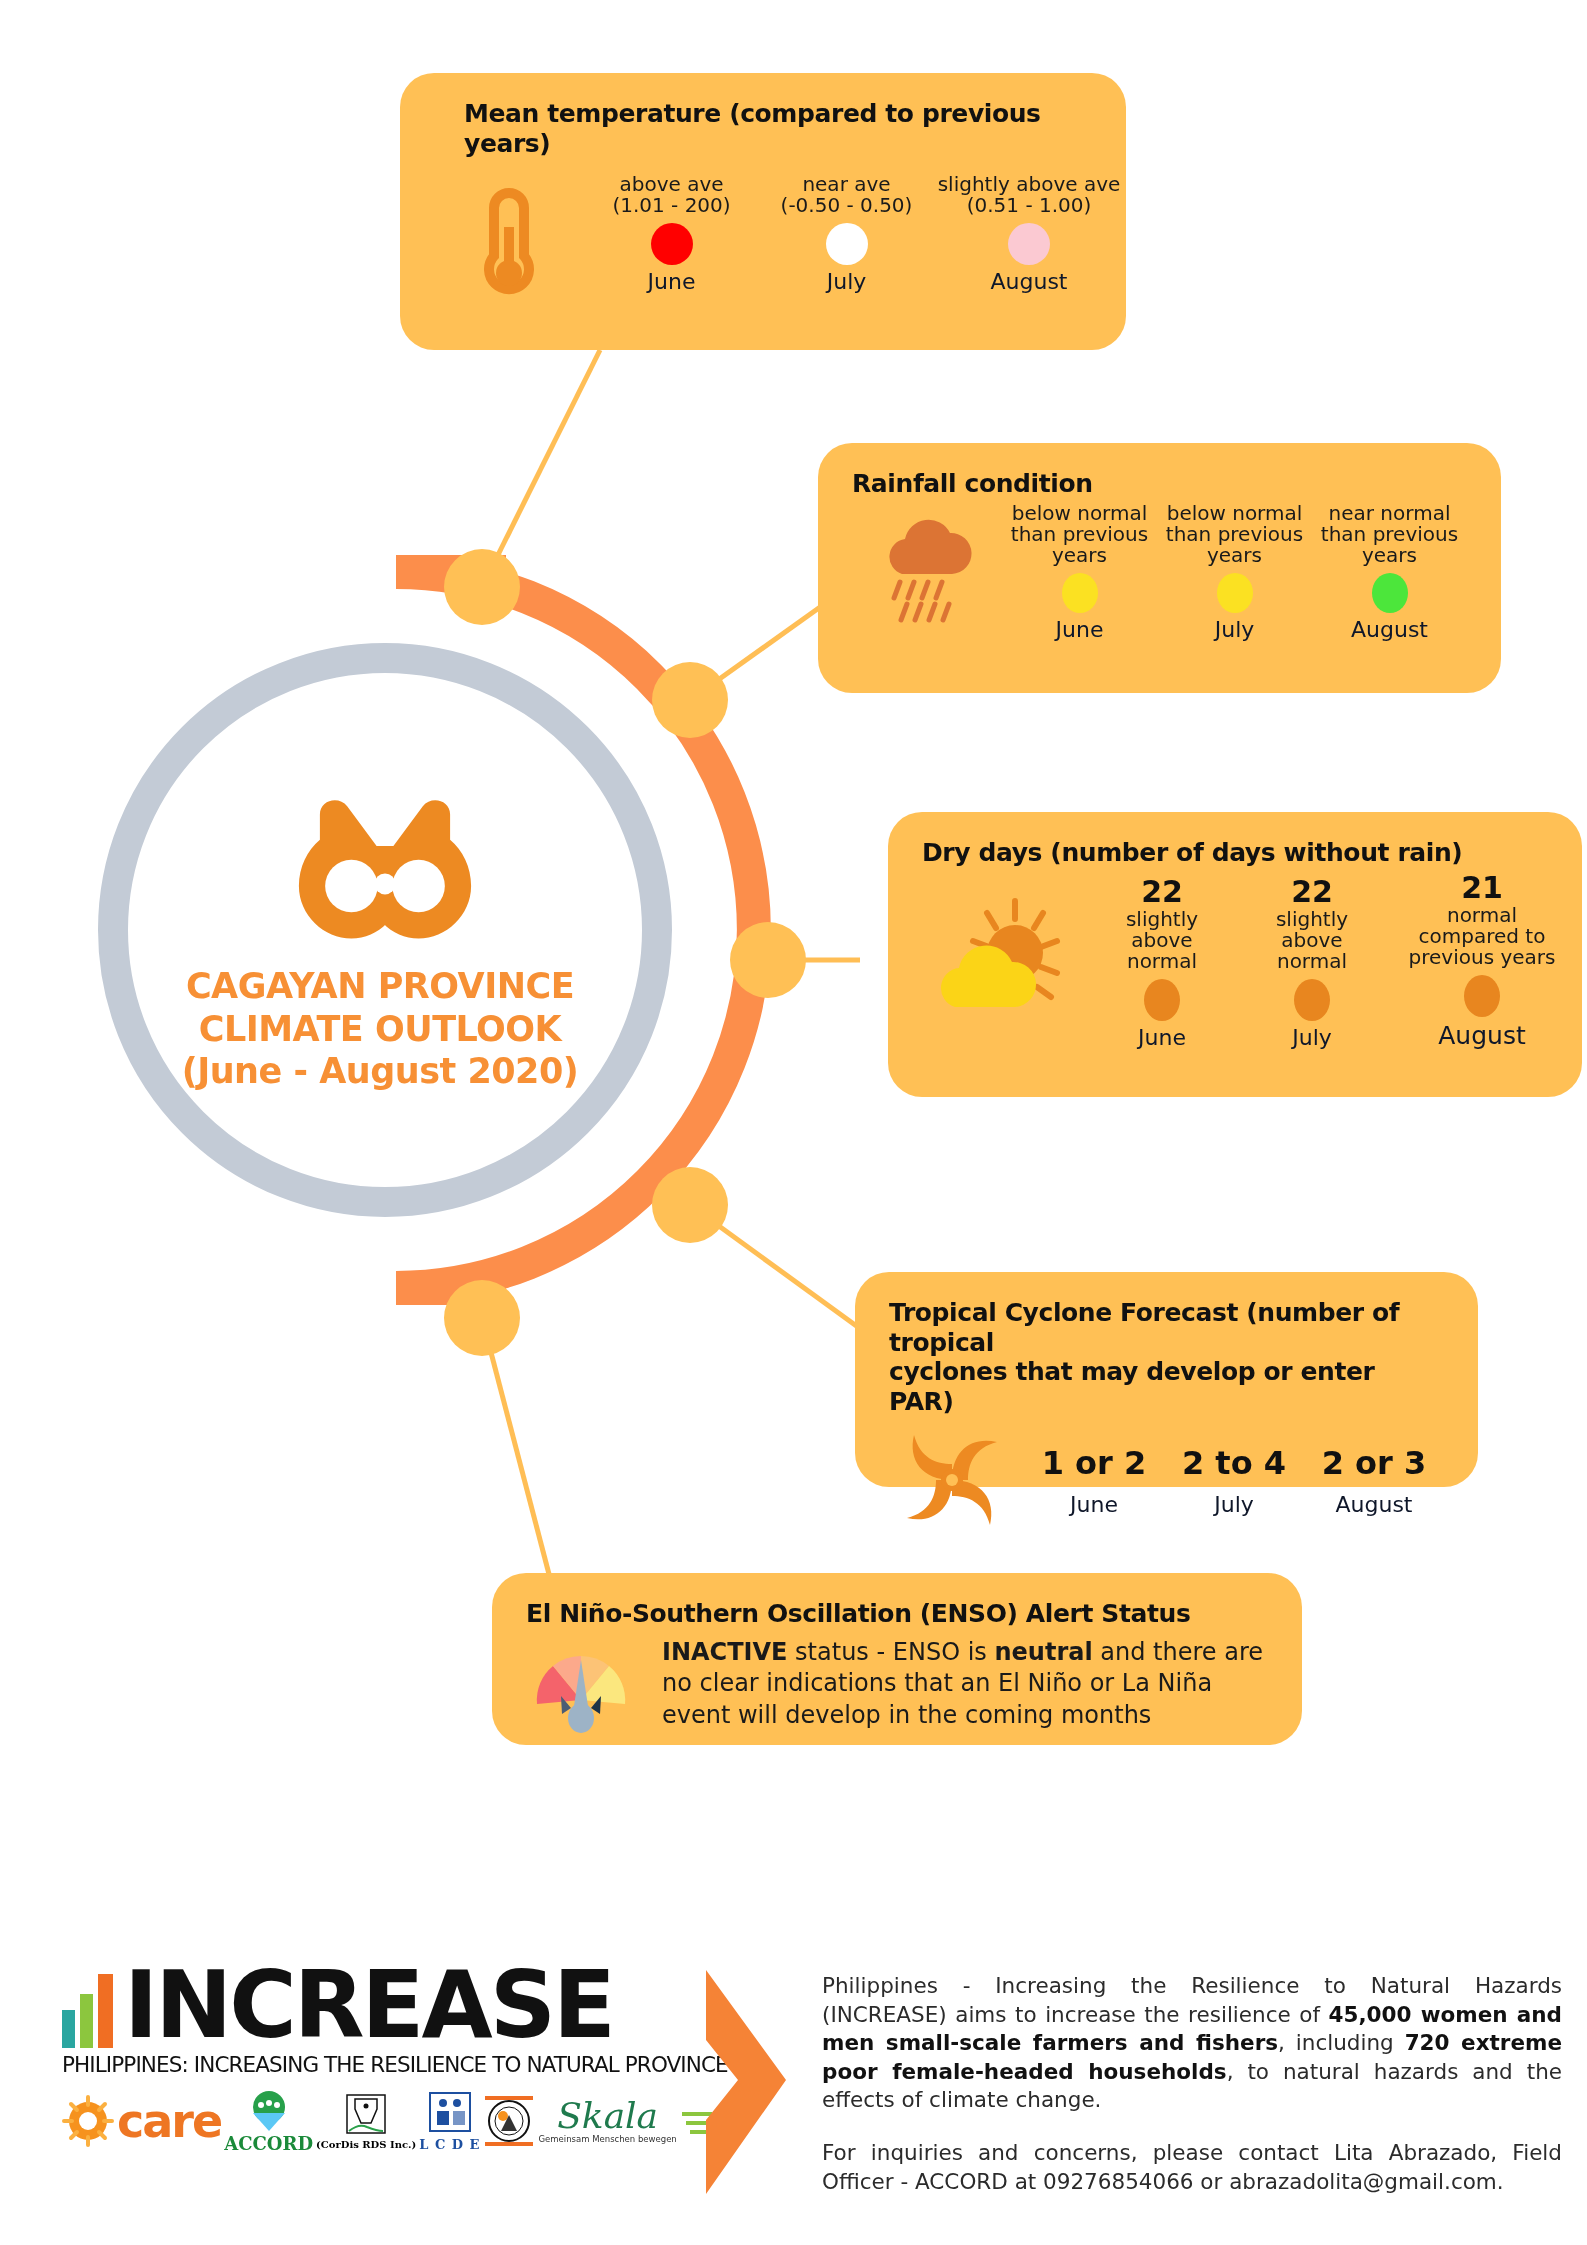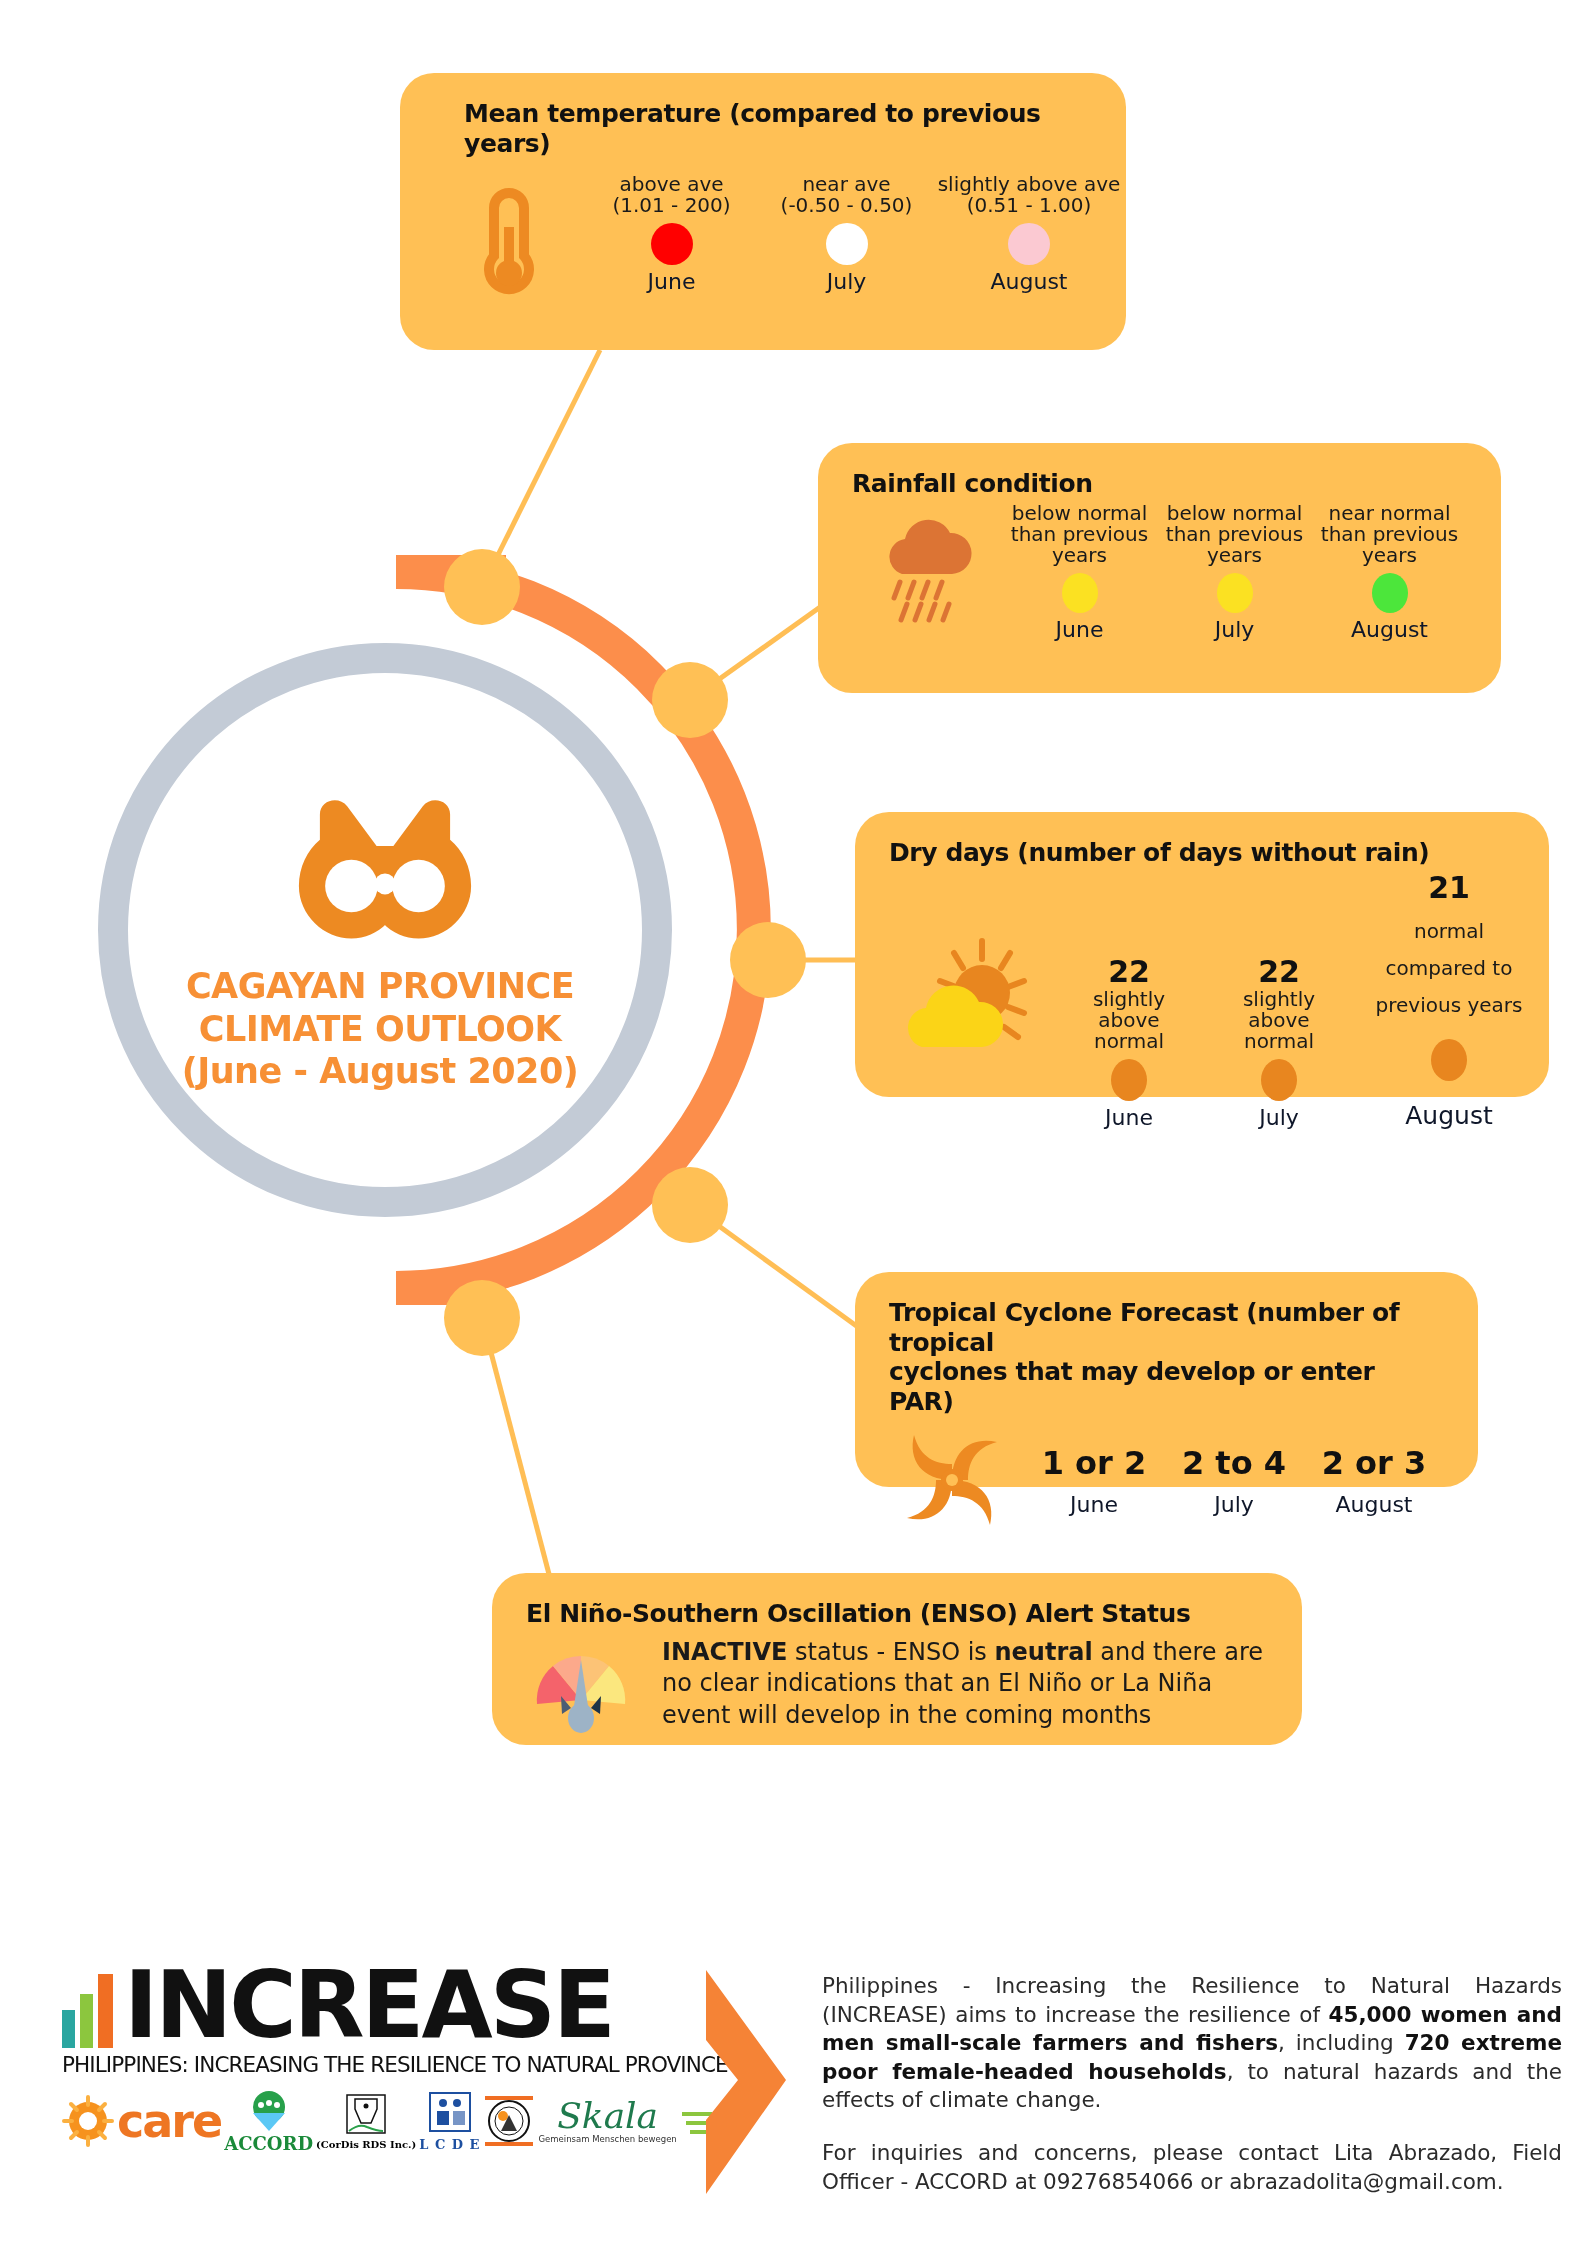--- a/index.html
+++ b/index.html
@@ -83,21 +83,21 @@
 
   
   #card-temp { left: 400px; top: 73px; width: 726px; height: 277px; }
   #card-temp .card-title { text-align: left; padding-left: 30px; }
   #card-temp .card-body { margin-top: 16px; align-items: flex-start; }
 
   
   #card-rain { left: 818px; top: 443px; width: 683px; height: 250px; }
 
   
-  #card-dry { left: 855px; top: 812px; width: 694px; height: 285px; }
+  #card-dry { left: 888px; top: 812px; width: 694px; height: 285px; }
 
   
   #card-cyc { left: 855px; top: 1272px; width: 623px; height: 215px; }
 
   
   #card-enso { left: 492px; top: 1573px; width: 810px; height: 172px; }
 
   .enso-text {
     font-size: 24px;
     line-height: 1.33;
@@ -283,21 +283,21 @@
         <div class="month-lbl">June</div>
       </div>
       <div class="month-col" style="width:150px;">
         <div style="font-size:30px;font-weight:bold;color:#111;">22</div>
         <div class="legend-txt">slightly</div>
         <div class="legend-txt">above</div>
         <div class="legend-txt">normal</div>
         <div class="dot" style="width:36px;height:42px;background:#E8861F;"></div>
         <div class="month-lbl">July</div>
       </div>
-      <div class="month-col" style="width:190px;gap:16px;">
+      <div class="month-col" style="width:190px;">
         <div style="font-size:30px;font-weight:bold;color:#111;">21</div>
         <div class="legend-txt">normal</div>
         <div class="legend-txt">compared to</div>
         <div class="legend-txt">previous years</div>
         <div class="dot" style="width:36px;height:42px;background:#E8861F;"></div>
         <div class="month-lbl" style="font-size:25px;">August</div>
       </div>
     </div>
   </div>
 </div>

